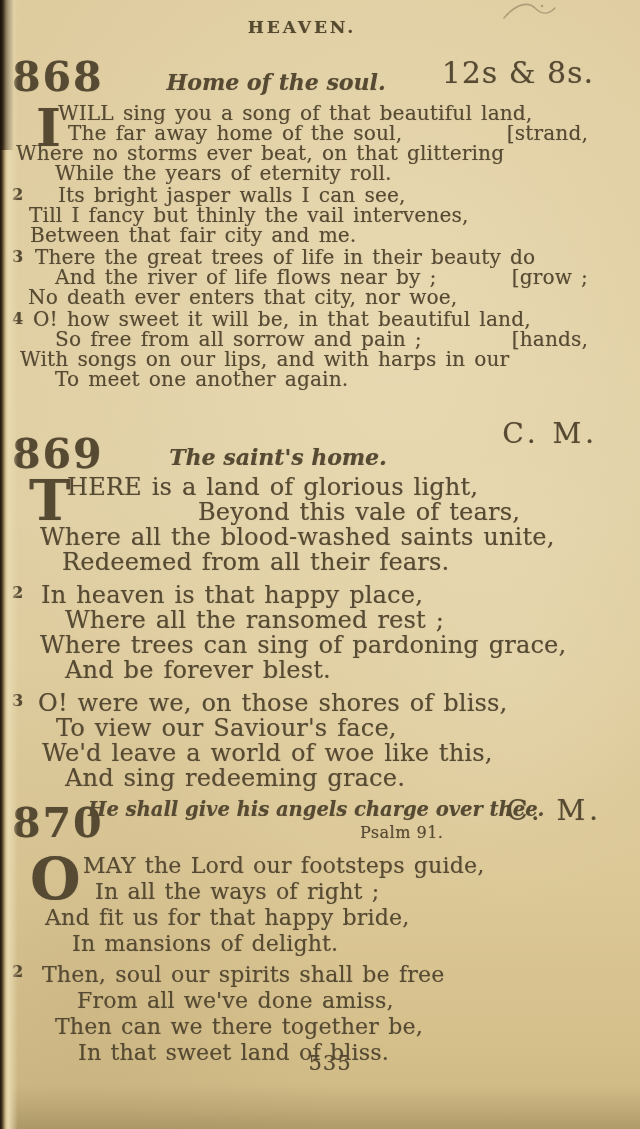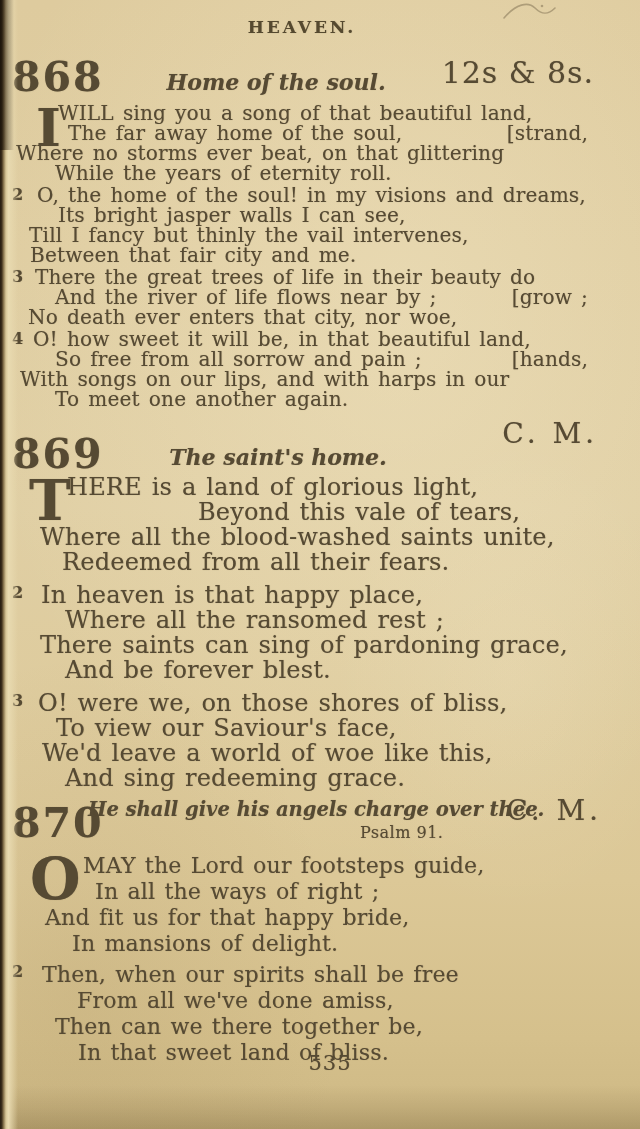--- a/index.html
+++ b/index.html
@@ -94,21 +94,20 @@
         </div>
         <div class="stanza">
           <span class="dcap">I</span>
           <div class="line" style="margin-left: 58px;"><span>WILL sing you a song of that beautiful land,</span></div>
           <div class="line" style="margin-left: 68px;"><span class="over">[strand,</span><span>The far away home of the soul,</span></div>
           <div class="line" style="margin-left: 16px;"><span>Where no storms ever beat, on that glittering</span></div>
           <div class="line" style="margin-left: 55px;"><span>While the years of eternity roll.</span></div>
         </div>
         <div class="stanza">
           <span class="snum">2</span>
-          <div class="line" style="margin-left: 37px;"><span>O, the home of the soul! in my visions and dreams,</span></div>
           <div class="line" style="margin-left: 58px;"><span>Its bright jasper walls I can see,</span></div>
           <div class="line" style="margin-left: 29px;"><span>Till I fancy but thinly the vail intervenes,</span></div>
           <div class="line" style="margin-left: 30px;"><span>Between that fair city and me.</span></div>
         </div>
         <div class="stanza">
           <span class="snum">3</span>
           <div class="line" style="margin-left: 35px;"><span>There the great trees of life in their beauty do</span></div>
           <div class="line" style="margin-left: 55px;"><span class="over">[grow ;</span><span>And the river of life flows near by ;</span></div>
           <div class="line" style="margin-left: 28px;"><span>No death ever enters that city, nor woe,</span></div>
         </div>
@@ -130,21 +129,21 @@
           <span class="dcap">T</span>
           <div class="line" style="margin-left: 67px;"><span>HERE is a land of glorious light,</span></div>
           <div class="line" style="margin-left: 90px; text-align: center;"><span>Beyond this vale of tears,</span></div>
           <div class="line" style="margin-left: 40px;"><span>Where all the blood-washed saints unite,</span></div>
           <div class="line" style="margin-left: 62px;"><span>Redeemed from all their fears.</span></div>
         </div>
         <div class="stanza">
           <span class="snum">2</span>
           <div class="line" style="margin-left: 41px;"><span>In heaven is that happy place,</span></div>
           <div class="line" style="margin-left: 65px;"><span>Where all the ransomed rest ;</span></div>
-          <div class="line" style="margin-left: 40px;"><span>There saints can sing of pardoning grace,</span></div>
+          <div class="line" style="margin-left: 40px;"><span>Where trees can sing of pardoning grace,</span></div>
           <div class="line" style="margin-left: 65px;"><span>And be forever blest.</span></div>
         </div>
         <div class="stanza">
           <span class="snum">3</span>
           <div class="line" style="margin-left: 38px;"><span>O! were we, on those shores of bliss,</span></div>
           <div class="line" style="margin-left: 56px;"><span>To view our Saviour's face,</span></div>
           <div class="line" style="margin-left: 42px;"><span>We'd leave a world of woe like this,</span></div>
           <div class="line" style="margin-left: 65px;"><span>And sing redeeming grace.</span></div>
         </div>
       </section>
@@ -157,21 +156,21 @@
         </div>
         <div class="stanza">
           <span class="dcap">O</span>
           <div class="line" style="margin-left: 83px;"><span>MAY the Lord our footsteps guide,</span></div>
           <div class="line" style="margin-left: 95px;"><span>In all the ways of right ;</span></div>
           <div class="line" style="margin-left: 45px;"><span>And fit us for that happy bride,</span></div>
           <div class="line" style="margin-left: 72px;"><span>In mansions of delight.</span></div>
         </div>
         <div class="stanza">
           <span class="snum">2</span>
-          <div class="line" style="margin-left: 42px;"><span>Then, when our spirits shall be free</span></div>
+          <div class="line" style="margin-left: 42px;"><span>Then, soul our spirits shall be free</span></div>
           <div class="line" style="margin-left: 77px;"><span>From all we've done amiss,</span></div>
           <div class="line" style="margin-left: 55px;"><span>Then can we there together be,</span></div>
           <div class="line" style="margin-left: 78px;"><span>In that sweet land of bliss.</span></div>
         </div>
       </section>
     </main>
   <div class="page-num">535</div>
 </div>
 
 </body></html>

